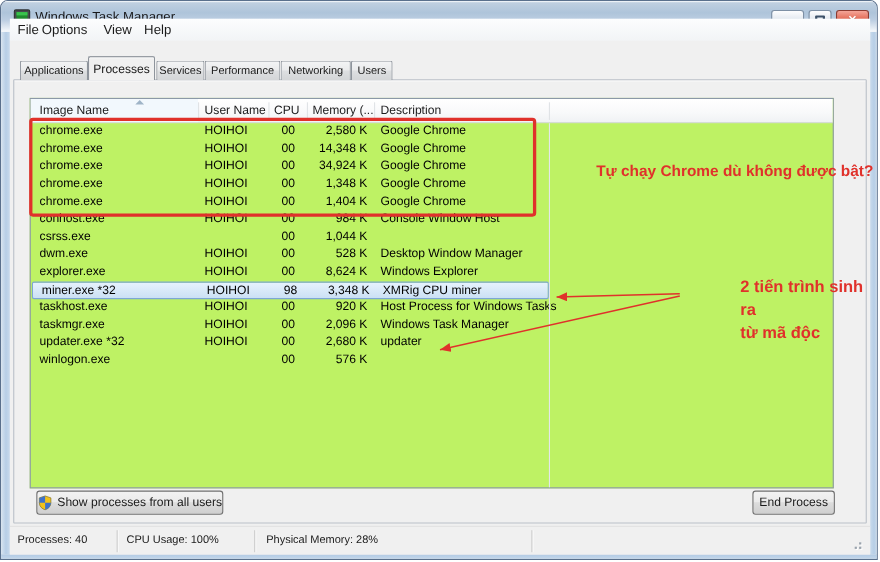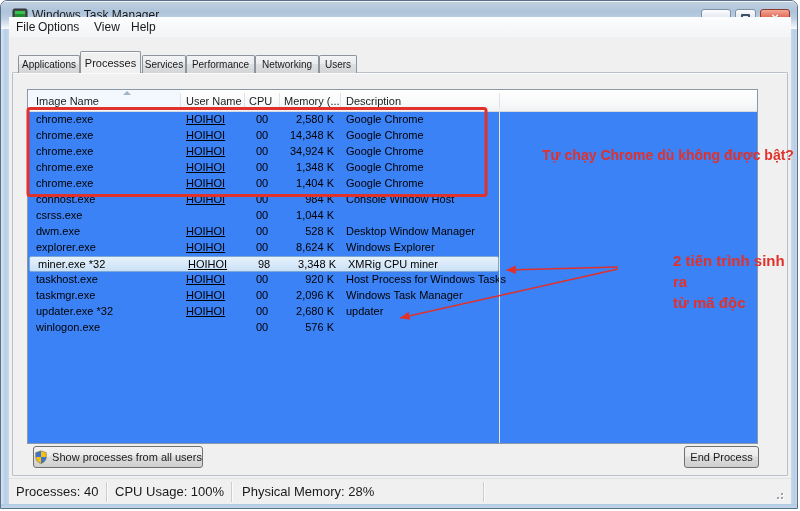--- a/index.html
+++ b/index.html
@@ -45,52 +45,52 @@
     border-radius:2px 2px 0 0; background:linear-gradient(180deg,#f3f4f5,#eaebec 45%,#dddfe1 50%,#d3d5d7 100%);
     font-size:10px; color:#1a1a1a; display:flex; align-items:center; justify-content:center; z-index:3; }
   .tab.active { top:50px; height:22px; background:#f0f0f0; z-index:6;
     box-shadow:inset 0 1px 0 #fbfbfb; font-size:11px; }
   .tab-panel { position:absolute; left:11px; top:71px; width:776px; height:404px;
     border:1px solid #bac0c8; background:#f0f0f0; border-radius:1px;
     box-shadow:inset 0 1px 0 rgba(255,255,255,.7); z-index:2; }
 
   
   .listview { position:absolute; left:26px; top:88px; width:731px; height:355px;
-    background:#3b82f6; border:1px solid #8b98a7; z-index:4; }
+    background:#bef264; border:1px solid #8b98a7; z-index:4; }
   .lv-header { position:absolute; left:0; top:0; width:729px; height:22px;
     background:linear-gradient(180deg,#ffffff,#f8f9fa 60%,#f0f2f4); border-bottom:1px solid #d8dbde; }
   .hcell { position:absolute; top:0; height:22px; line-height:22px; font-size:11px; color:#1b1b1c; }
   .h-sorted-bg { position:absolute; left:0; top:0; width:152px; height:21px; background:#f2f8fd; }
   .hsep { position:absolute; top:3px; width:1px; height:16px; background:#e0e3e6; }
   .sort-arrow { position:absolute; left:95px; top:1px; width:0; height:0;
     border-left:4px solid transparent; border-right:4px solid transparent; border-bottom:4px solid #9fb4c7; }
   .lv-body { position:absolute; left:0; top:0; width:789px; height:353px; }
   .col-endline { position:absolute; left:471px; top:22px; width:1px; height:331px; background:#e3e6e9; }
   .trow { position:absolute; left:0; width:729px; height:16px; font-size:11px; color:#000; }
   .trow.selected { width:470px; left:1px; border:1px solid #7da7d4; border-radius:2px;
     background:linear-gradient(180deg,#e6f2fc,#cbe0f5); }
   .cell { position:absolute; top:0; height:16px; line-height:15px; white-space:nowrap; }
   .c-img  { left:8px; }
-  .c-user { left:158px;text-decoration:underline; }
+  .c-user { left:158px; }
   .c-cpu  { left:228px; }
   .c-mem  { left:251px; width:55px; text-align:right; }
   .c-desc { left:318px; }
 
   
   .push-btn { position:absolute; height:22px; border:1px solid #707070; border-radius:3px;
     background:linear-gradient(180deg,#f2f2f2,#ebebeb 45%,#dddddd 50%,#cfcfcf 100%);
     font-size:11px; color:#1a1a1a; display:flex; align-items:center; justify-content:center; z-index:5; }
   .btn-showall { left:32px; top:445px; width:170px; }
   .btn-endproc { left:683px; top:445px; width:75px; }
   .shield { width:14px; height:14px; margin-right:4px; flex:0 0 auto; }
 
   
   .statusbar { position:absolute; left:8px; top:477px; width:782px; height:26px;
     background:#f0f0f0; border-top:1px solid #e2e2e2; }
-  .sb-text { position:absolute; top:0; height:26px; line-height:26px; font-size:13px; color:#1a1a1a; }
+  .sb-text { position:absolute; top:0; height:26px; line-height:26px; font-size:10px; color:#1a1a1a; }
   .sb-sep { position:absolute; top:3px; width:1px; height:20px; background:#cdcdcd; box-shadow:1px 0 0 #fbfbfb; }
   .grip-dot { position:absolute; width:2px; height:2px; background:#9aa3ad;
     box-shadow:1px 1px 0 #fdfdfd; }
 
   
   .overlay-svg { position:absolute; left:0; top:0; width:798px; height:509px; z-index:50; pointer-events:none; }
   .red-note { position:absolute; z-index:51; font-weight:bold; color:#e0312b; pointer-events:none;margin-left:43px; }
   .note-chrome { left:498px; top:146px; font-size:14px; }
   .note-malware { left:629px; top:249px; font-size:15px; line-height:21px; }
 </style>

